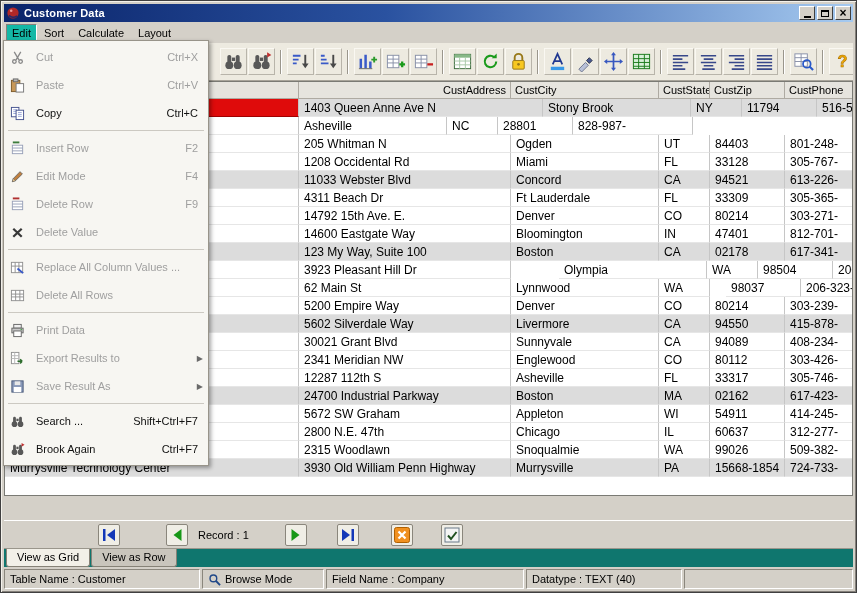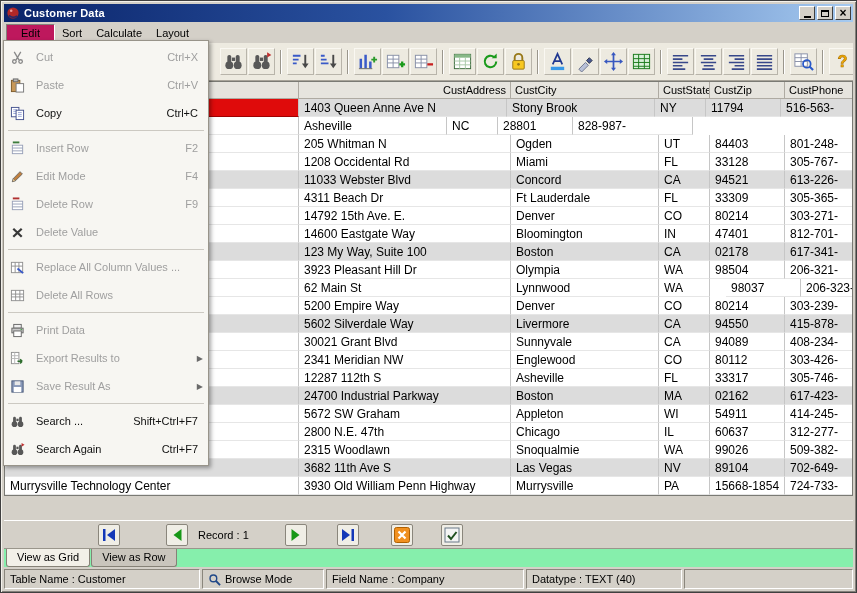--- a/index.html
+++ b/index.html
@@ -19,21 +19,21 @@
   .wtitle{color:#fff;font-weight:bold;font-size:11px;letter-spacing:.2px;}
   .winbtns{margin-left:auto;display:flex;gap:2px;}
   .winbtn{width:16px;height:14px;background:#d4d0c8;border:1px solid;border-color:#fff #404040 #404040 #fff;font-size:10px;line-height:1;}
   .glyph-min{display:block;width:7px;border-bottom:2px solid #000;margin-top:7px;}
   .glyph-max{display:block;width:8px;height:7px;border:1px solid #000;border-top:2px solid #000;}
   .glyph-close{font-size:12px;font-weight:bold;margin-top:-1px;}
 
   
   .menubar{height:21px;flex:0 0 21px;display:flex;align-items:center;padding:1px 2px;background:#d4d0c8;}
   .mitem{padding:3px 7px;}
-  .mitem.active{background:#be185d;border:1px solid;border-color:#84807a #fff #fff #84807a;padding:2px 14px;}
+  .mitem.active{background:#14b8a6;border:1px solid;border-color:#84807a #fff #fff #84807a;padding:2px 5px;}
 
   
   .toolbar{height:38px;flex:0 0 38px;background:#edeae0;border-bottom:1px solid #a8a49a;
            display:flex;align-items:center;padding-left:216px;gap:1px;overflow:hidden;}
   .tbtn{width:27px;height:27px;background:#edeae0;border:1px solid;border-color:#faf8f2 #b8b4aa #b8b4aa #faf8f2;flex:0 0 27px;}
   .ticon{display:inline-flex;}
   .ticon svg{width:21px;height:21px;}
   .tsep{width:2px;height:24px;border-left:1px solid #9a968c;border-right:1px solid #fff;margin:0 4px;flex:0 0 2px;}
 
   
@@ -54,21 +54,21 @@
   .navbtn .icn svg{width:18px;height:18px;}
   .reclabel{font-size:11px;margin-left:10px;}
   [data-name="first-record-button"]{margin-left:94px;}
   [data-name="previous-record-button"]{margin-left:46px;}
   [data-name="next-record-button"]{margin-left:36px;}
   [data-name="last-record-button"]{margin-left:30px;}
   [data-name="cancel-record-button"]{margin-left:32px;}
   [data-name="commit-record-button"]{margin-left:28px;}
 
   
-  .tabbar{flex:0 0 19px;height:19px;display:flex;align-items:stretch;background:#86efac;border-top:1px solid #9a968c;padding-left:2px;}
+  .tabbar{flex:0 0 19px;height:19px;display:flex;align-items:stretch;background:#0f766e;border-top:1px solid #9a968c;padding-left:2px;}
   .tab{font-size:11px;padding:2px 10px 0;border:1px solid #868277;border-top:none;background:#c9c5bc;border-radius:0 0 3px 3px;margin-right:1px;}
   .tab.active{background:#f2f0e8;}
 
   
   .statusbar{flex:0 0 22px;height:22px;display:flex;gap:2px;padding-top:2px;background:#d4d0c8;}
   .sseg{border:1px solid;border-color:#8a867c #fff #fff #8a867c;background:#d4d0c8;display:flex;align-items:center;padding:0 5px;white-space:nowrap;overflow:hidden;flex:0 0 auto;}
   .sseg.fill{flex:1;}
   .sicon{display:inline-flex;margin-right:4px;}
   .sicon svg{width:13px;height:13px;}
 
@@ -304,21 +304,21 @@
         <div class="hcell" data-name="column-header-0" style="width: 294px;"></div>
         <div class="hcell" data-name="column-header-custaddress" style="width: 212px; text-align: right;">CustAddress</div>
         <div class="hcell" data-name="column-header-custcity" style="width: 148px;">CustCity</div>
         <div class="hcell" data-name="column-header-custstate" style="width: 51px;">CustState</div>
         <div class="hcell" data-name="column-header-custzip" style="width: 75px;">CustZip</div>
         <div class="hcell" data-name="column-header-custphone" style="width: 120px;">CustPhone</div>
       </div>
     <div class="gbody" id="gbody" data-name="grid-body">
         <div class="grow" data-name="table-row">
           <div class="gcell selected" data-name="cell" style="width: 294px; background: rgb(223, 11, 11);"></div>
-          <div class="gcell" data-name="cell" style="width: 208px;">1403 Queen Anne Ave N</div>
+          <div class="gcell" data-name="cell" style="width: 244px;">1403 Queen Anne Ave N</div>
           <div class="gcell" data-name="cell" style="width: 148px;">Stony Brook</div>
           <div class="gcell" data-name="cell" style="width: 51px;">NY</div>
           <div class="gcell" data-name="cell" style="width: 75px;">11794</div>
           <div class="gcell" data-name="cell" style="width: 120px;">516-563-</div>
         </div>
         <div class="grow" data-name="table-row">
           <div class="gcell" data-name="cell" style="width: 294px;"></div>
           <div class="gcell" data-name="cell" style="width: 148px;">Asheville</div>
           <div class="gcell" data-name="cell" style="width: 51px;">NC</div>
           <div class="gcell" data-name="cell" style="width: 75px;">28801</div>
@@ -376,21 +376,21 @@
           <div class="gcell" data-name="cell" style="width: 294px;"></div>
           <div class="gcell" data-name="cell" style="width: 212px;">123 My Way, Suite 100</div>
           <div class="gcell" data-name="cell" style="width: 148px;">Boston</div>
           <div class="gcell" data-name="cell" style="width: 51px;">CA</div>
           <div class="gcell" data-name="cell" style="width: 75px;">02178</div>
           <div class="gcell" data-name="cell" style="width: 120px;">617-341-</div>
         </div>
         <div class="grow" data-name="table-row">
           <div class="gcell" data-name="cell" style="width: 294px;"></div>
           <div class="gcell" data-name="cell" style="width: 212px;">3923 Pleasant Hill Dr</div>
-          <div class="gcell" data-name="cell" style="width: 148px;">Olympia</div>
+          <div class="gcell" data-name="cell" style="width: 148px; margin-left: 48px;">Olympia</div>
           <div class="gcell" data-name="cell" style="width: 51px;">WA</div>
           <div class="gcell" data-name="cell" style="width: 75px;">98504</div>
           <div class="gcell" data-name="cell" style="width: 120px;">206-321-</div>
         </div>
         <div class="grow" data-name="table-row">
           <div class="gcell" data-name="cell" style="width: 294px;"></div>
           <div class="gcell" data-name="cell" style="width: 212px;">62 Main St</div>
           <div class="gcell" data-name="cell" style="width: 148px;">Lynnwood</div>
           <div class="gcell" data-name="cell" style="width: 51px;">WA</div>
           <div class="gcell" data-name="cell" style="width: 75px; margin-left: 16px;">98037</div>
@@ -460,28 +460,20 @@
           <div class="gcell" data-name="cell" style="width: 75px;">60637</div>
           <div class="gcell" data-name="cell" style="width: 120px;">312-277-</div>
         </div>
         <div class="grow" data-name="table-row">
           <div class="gcell" data-name="cell" style="width: 294px;"></div>
           <div class="gcell" data-name="cell" style="width: 212px;">2315 Woodlawn</div>
           <div class="gcell" data-name="cell" style="width: 148px;">Snoqualmie</div>
           <div class="gcell" data-name="cell" style="width: 51px;">WA</div>
           <div class="gcell" data-name="cell" style="width: 75px;">99026</div>
           <div class="gcell" data-name="cell" style="width: 120px;">509-382-</div>
-        </div>
-        <div class="grow" data-name="table-row">
-          <div class="gcell" data-name="cell" style="width: 294px;"></div>
-          <div class="gcell" data-name="cell" style="width: 212px;">3682 11th Ave S</div>
-          <div class="gcell" data-name="cell" style="width: 148px;">Las Vegas</div>
-          <div class="gcell" data-name="cell" style="width: 51px;">NV</div>
-          <div class="gcell" data-name="cell" style="width: 75px;">89104</div>
-          <div class="gcell" data-name="cell" style="width: 120px;">702-649-</div>
         </div>
         <div class="grow" data-name="table-row">
           <div class="gcell" data-name="cell" style="width: 294px;">Murrysville Technology Center</div>
           <div class="gcell" data-name="cell" style="width: 212px;">3930 Old William Penn Highway</div>
           <div class="gcell" data-name="cell" style="width: 148px;">Murrysville</div>
           <div class="gcell" data-name="cell" style="width: 51px;">PA</div>
           <div class="gcell" data-name="cell" style="width: 75px;">15668-1854</div>
           <div class="gcell" data-name="cell" style="width: 120px;">724-733-</div>
         </div>
       </div>
@@ -720,18 +712,18 @@
         <span class="micon" data-name="binoculars-plus-icon">
           <svg viewBox="0 0 16 16">
             <circle cx="4.8" cy="10.8" r="3" fill="#585858"></circle>
             <circle cx="11.2" cy="10.8" r="3" fill="#585858"></circle>
             <rect x="3.3" y="3" width="3" height="6" rx="1.4" fill="#585858"></rect>
             <rect x="9.7" y="3" width="3" height="6" rx="1.4" fill="#585858"></rect>
             <rect x="6.8" y="5" width="2.4" height="2.6" fill="#585858"></rect>
             <path d="M12.3 1l3.2 2-3.2 2z" fill="#c03030"></path>
           </svg>
         </span>
-        <span class="mlabel" data-name="menu-item-label">Search Again</span>
+        <span class="mlabel" data-name="menu-item-label">Brook Again</span>
         <span class="mshort" data-name="menu-item-shortcut">Ctrl+F7</span>
       </div>
     </div>
 
 </div>
 
 </body></html>

